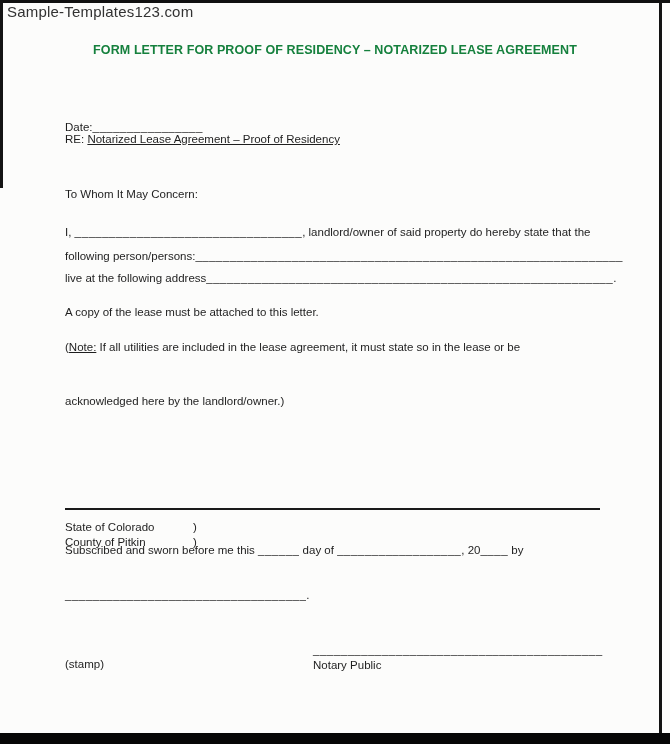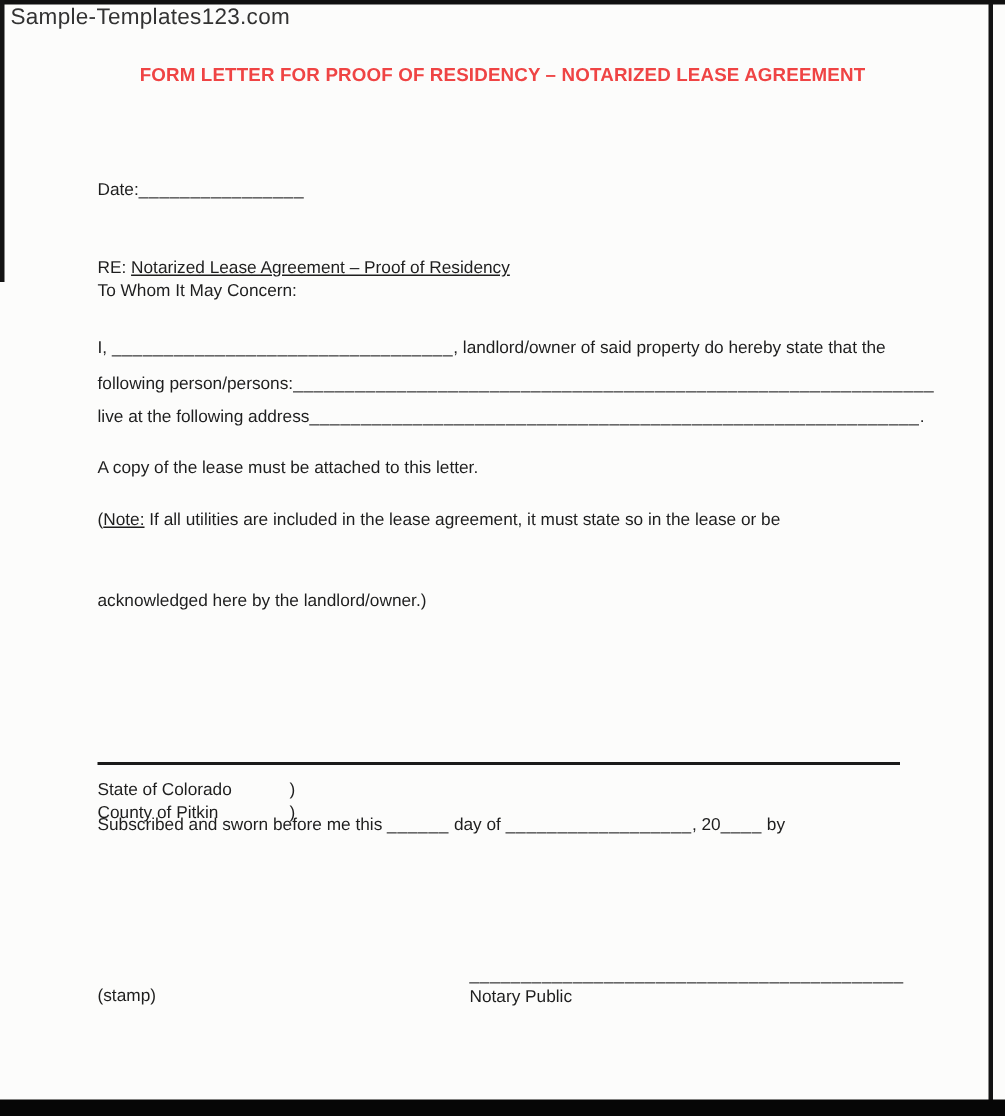--- a/index.html
+++ b/index.html
@@ -19,21 +19,21 @@
     font-size: 15px;
     color: #323232;
     letter-spacing: 0.2px;
   }
   .doc-title {
     left: 0; right: 0; top: 43px;
     text-align: center;
     font-weight: bold;
     font-size: 12.5px;
     letter-spacing: 0.1px;
-    color: #ef4444;
+    color: #15803d;
   }
   .bodyline { left: 65px; }
   .u { text-decoration: underline; }
   .blank { letter-spacing: 0.5px; color: #222; }
   .divider {
     left: 65px; top: 508px;
     width: 535px; height: 2px;
     background: #1a1a1a;
   }
   .bracket-col { display: inline-block; width: 128px; }
@@ -64,21 +64,21 @@
   <div class="border-right"></div>
 
   <div class="abs watermark">Sample-Templates123.com</div>
 
   <div class="abs doc-title">FORM LETTER FOR PROOF OF RESIDENCY – NOTARIZED LEASE AGREEMENT</div>
 
   <div class="abs bodyline" style="top:105px;margin-top:16px;">
     <span>Date:</span><span class="blank">________________</span>
   </div>
 
-  <div class="abs bodyline" style="top:133px;margin-top:40px;">
+  <div class="abs bodyline" style="top:133px;">
     <span>RE: </span><span class="u">Notarized Lease Agreement – Proof of Residency</span>
   </div>
 
   <div class="abs bodyline" style="top:188px;">To Whom It May Concern:</div>
 
   <div class="abs bodyline" style="top:226px;">
     <span>I, </span><span class="blank">_________________________________</span><span>, landlord/owner of said property do hereby state that the</span>
   </div>
 
   <div class="abs bodyline" style="top:250px;">
@@ -104,20 +104,23 @@
   </div>
 
   <div class="abs bodyline" style="top:536px;">
     <span class="bracket-col">County of Pitkin</span><span>)</span>
   </div>
 
   <div class="abs bodyline" style="top:544px;">
     <span>Subscribed and sworn before me this </span><span class="blank">______</span><span> day of </span><span class="blank">__________________</span><span>, 20</span><span class="blank">____</span><span> by</span>
   </div>
 
+  <div class="abs bodyline" style="top:589px;">
+    <span class="blank">___________________________________</span><span>.</span>
+  </div>
 
   <div class="abs bodyline" style="top:658px;">(stamp)</div>
 
   <div class="abs" style="left:313px; top:644px;">
     <span class="blank">__________________________________________</span>
   </div>
 
   <div class="abs" style="left:313px; top:659px;">Notary Public</div>
 
 

